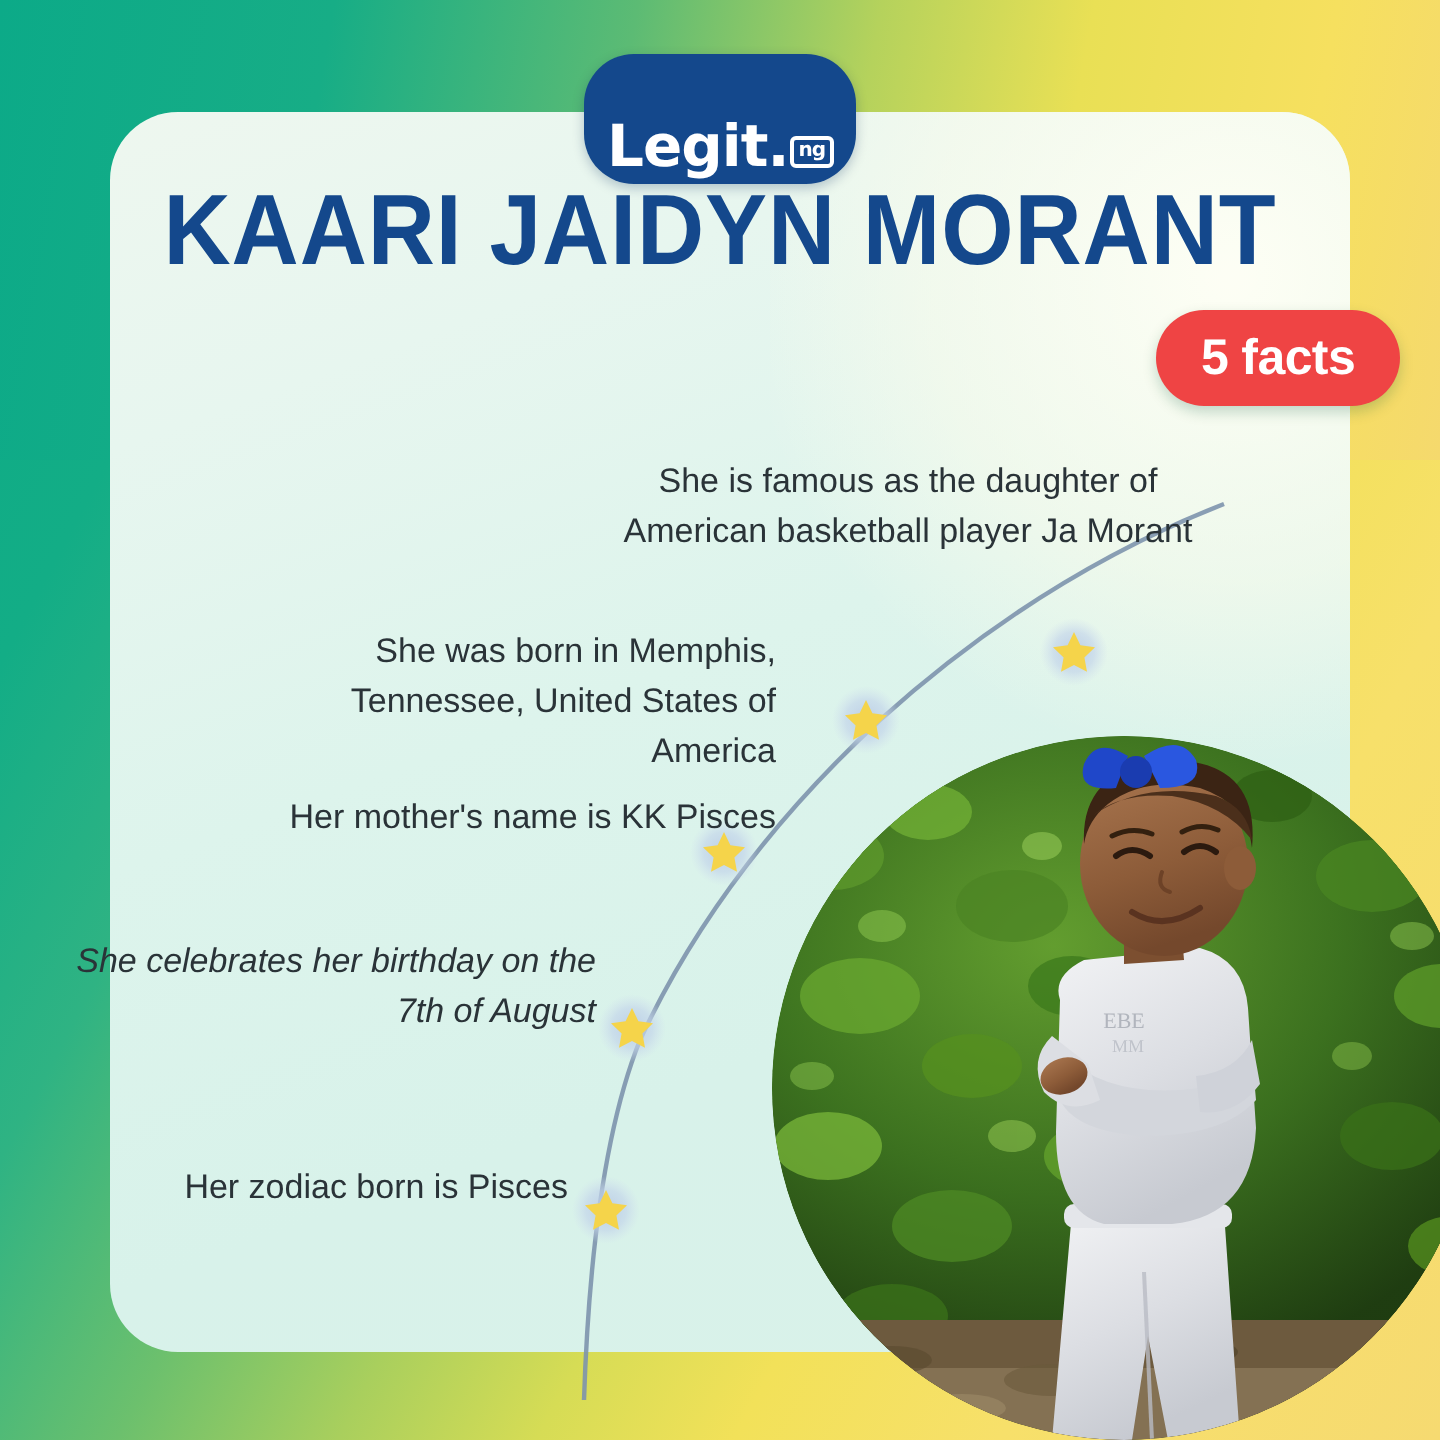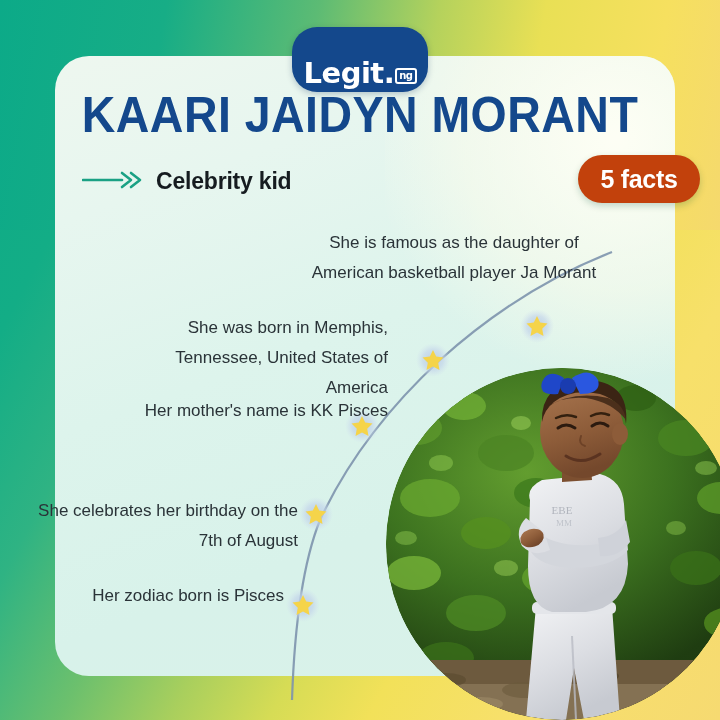--- a/index.html
+++ b/index.html
@@ -77,47 +77,47 @@
     position:absolute;left:82px;top:168px;display:flex;align-items:center;gap:12px;
   }
   .arrow{display:block;}
   .subtitle{
     color:#161c20;font-weight:bold;font-size:23px;letter-spacing:-.2px;
   }
 
   
   .facts-badge{
     position:absolute;left:578px;top:155px;width:122px;height:48px;
-    border-radius:24px;background:#c2410c;
+    border-radius:24px;background:#ef4444;
     display:flex;align-items:center;justify-content:center;
     box-shadow:0 3px 7px rgba(0,80,50,.22);
   }
   .facts-badge span{
     color:#ffffff;font-size:25px;font-weight:bold;letter-spacing:-.3px;
   }
 
   
   .photo{
     position:absolute;left:386px;top:368px;width:352px;height:352px;
     border-radius:50%;overflow:hidden;
   }
   .photo svg{display:block;}
 
   
   .arc-layer{position:absolute;left:0;top:0;width:720px;height:720px;pointer-events:none;}
 
   
   .fact{
     position:absolute;text-align:right;color:#2a3338;
-    font-size:17px;line-height:30px;
+    font-size:17px;line-height:25px;
   }
   .f1{left:300px;top:228px;width:308px;text-align:center;}
   .f2{left:120px;top:313px;width:268px;text-align:right;}
   .f3{left:60px;top:396px;width:328px;}
-  .f4{left:30px;top:496px;width:268px;}
+  .f4{left:30px;top:468px;width:268px;font-style:italic;}
   .f5{left:40px;top:581px;width:244px;}
 </style>
 </head>
 <body>
 
 <div id="stage">
 
   <div class="bg"></div>
   <div class="bg-top"></div>
 
@@ -277,30 +277,20 @@
   <div class="logo">
     <span class="logo-word">
       <span>Legit</span>
         <span class="logo-dot">.</span>
         <span class="logo-tld">ng</span>
     </span>
   </div>
 
   <div class="title">KAARI JAIDYN MORANT</div>
 
-  <div class="subtitle-row">
-    <span class="arrow">
-      <svg width="62" height="18" viewBox="0 0 62 18">
-        <line x1="1" y1="9" x2="40" y2="9" stroke="#1aa184" stroke-width="2.6" stroke-linecap="round"></line>
-        <polyline points="40,2 49,9 40,16" fill="none" stroke="#1aa184" stroke-width="2.6" stroke-linecap="round" stroke-linejoin="round"></polyline>
-        <polyline points="49,2 58,9 49,16" fill="none" stroke="#1aa184" stroke-width="2.6" stroke-linecap="round" stroke-linejoin="round"></polyline>
-      </svg>
-    </span>
-    <span class="subtitle">Celebrity kid</span>
-  </div>
 
   <div class="facts-badge">
     <span>5 facts</span>
   </div>
 
   <div class="fact f1">She is famous as the daughter of American basketball player Ja Morant</div>
   <div class="fact f2">She was born in Memphis, Tennessee, United States of America</div>
   <div class="fact f3">Her mother's name is KK Pisces</div>
   <div class="fact f4">She celebrates her birthday on the 7th of August</div>
   <div class="fact f5">Her zodiac born is Pisces</div>

